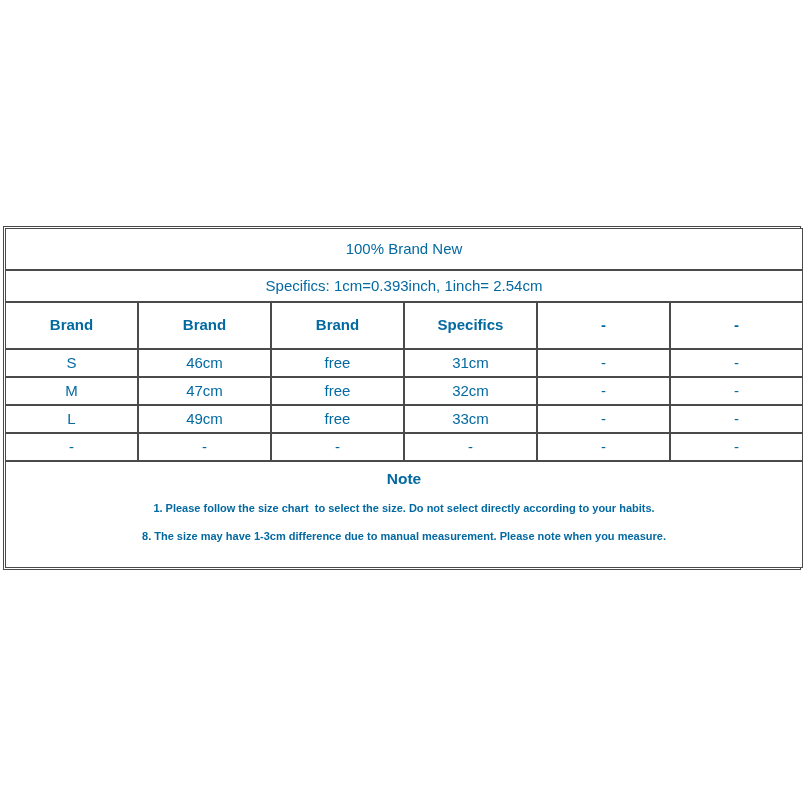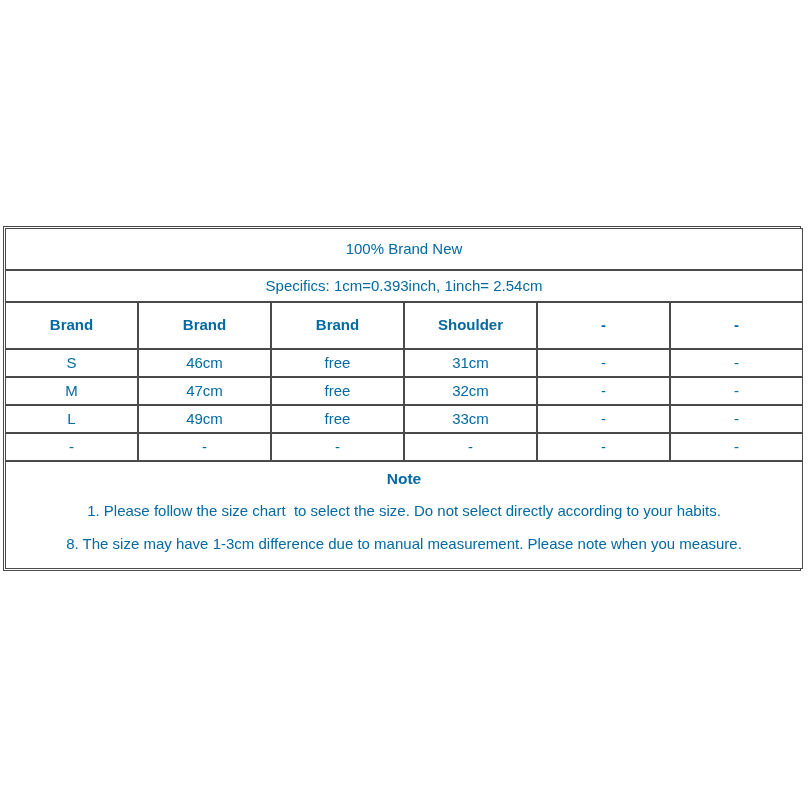--- a/index.html
+++ b/index.html
@@ -66,44 +66,45 @@
     box-sizing: border-box;
   }
   .note-heading {
     font-weight: bold;
     font-size: 15.5px;
     text-align: center;
     margin-bottom: 14px;
   }
   .note-line {
     text-align: center;
-    font-size: 15px;
+    font-size: 11px;
     margin-bottom: 14px;
     white-space: pre;
+    font-weight: bold;
   }
 
   .narrow-cell { font-size: 15px; }
 </style>
 </head>
 <body>
 
 <div class="chart-wrap">
   <table class="size-chart">
     <tbody>
       <tr class="row-title">
         <td colspan="6">100% Brand New</td>
       </tr>
       <tr class="row-specifics">
         <td colspan="6">Specifics: 1cm=0.393inch, 1inch= 2.54cm</td>
       </tr>
       <tr class="row-header">
         <td style="width:125px">Brand</td>
         <td style="width:207px">Brand</td>
         <td style="width:138px">Brand</td>
-        <td style="width:264px">Shoulder</td>
+        <td style="width:264px">Specifics</td>
         <td style="width:32px" class="narrow-cell">-</td>
         <td style="width:32px" class="narrow-cell">-</td>
       </tr>
 
       <tr class="row-data">
         <td>S</td>
         <td>46cm</td>
         <td>free</td>
         <td>31cm</td>
         <td class="narrow-cell">-</td>

